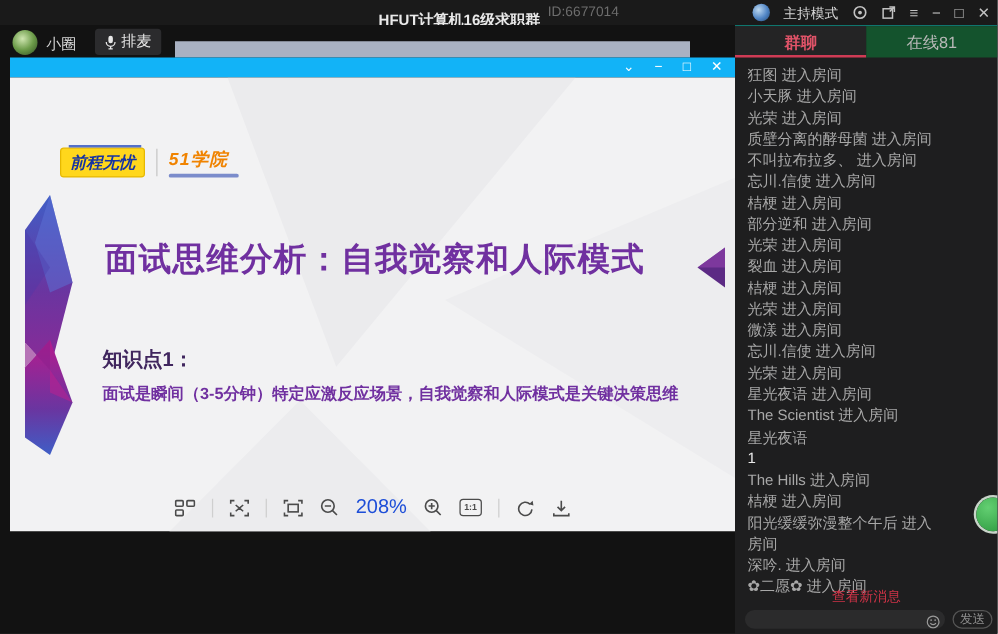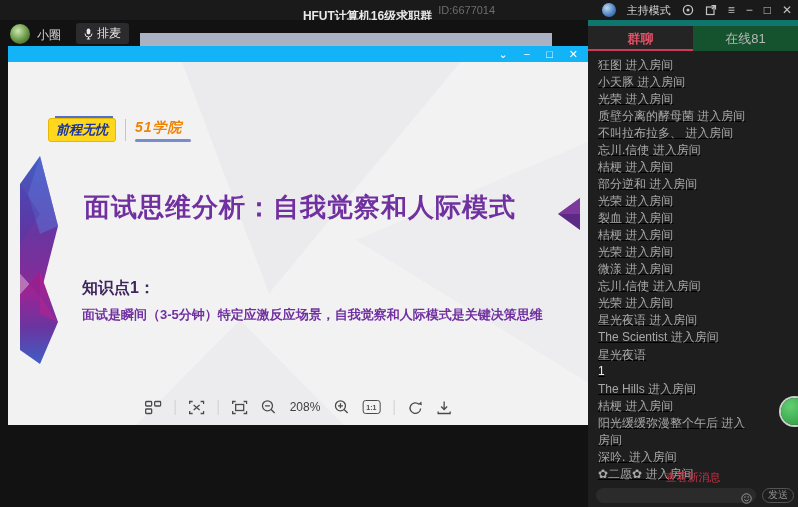--- a/index.html
+++ b/index.html
@@ -61,34 +61,34 @@
   .slide-body { position:absolute; left:74px; top:244px; width:480px; font-size:13px; font-weight:bold;
                 color:#7030a0; line-height:18px; }
   .ribbon { position:absolute; left:2px; top:92px; }
   .title-tri { position:absolute; left:548px; top:134px; }
 
   
   .vtoolbar { position:absolute; left:50%; bottom:10px; transform:translateX(-50%);
               display:flex; align-items:center; gap:13px; color:#4b4b4b; }
   .vtoolbar svg { display:block; }
   .vt-sep { width:1px; height:15px; background:#cfcfcf; }
-  .vt-zoom { font-size:12px; color:#404040; }
+  .vt-zoom { font-size:16px; color:#1d4ed8; }
   .vt-ratio { width:18px; height:14px; border:1.4px solid #4b4b4b; border-radius:3px;
               font-size:7px; font-weight:bold; display:flex; align-items:center; justify-content:center; }
 
   
   .sidebar { position:absolute; left:588px; top:20px; width:210px; height:487px; background:#1e1e1f;
-             border-top:6px solid #0f766e; }
+             border-top:1px solid #0f766e; }
   .tabs { position:absolute; left:0; top:0; width:210px; height:25px; display:flex; }
   .tab { width:105px; height:25px; display:flex; align-items:center; justify-content:center; font-size:13px; position:relative; }
   .tab-chat { background:#242425; color:#df5368; font-weight:bold; }
   .tab-chat::after { content:""; position:absolute; left:0; bottom:0; width:105px; height:2px; background:#cf3b55; }
   .tab-online { background:#14532d; color:#b8b8b8; }
 
-  .chat-list { position:absolute; left:0; top:25px; width:176px; height:438px; overflow:hidden; padding:6px 10px;text-decoration:underline; }
+  .chat-list { position:absolute; left:0; top:25px; width:176px; height:438px; overflow:hidden; padding:6px 10px; }
   .chat-line { font-size:12px; color:#a8a8a8; line-height:17px; white-space:pre-wrap;
                overflow:hidden; text-overflow:clip; }
   .chat-line.msg-name { line-height:15px; margin-top:2px; }
   .chat-line.msg-chat { color:#e9e9e9; line-height:16px; margin-bottom:2px; }
 
   .new-msg { position:absolute; left:0; bottom:22px; width:210px; text-align:center;
              font-size:11px; color:#cf3347; }
   .input-row { position:absolute; left:8px; bottom:4px; width:198px; height:16px;
                display:flex; align-items:center; gap:6px; }
   .chat-input { flex:1; height:15px; background:#2b2b2c; border:none; border-radius:8px;

